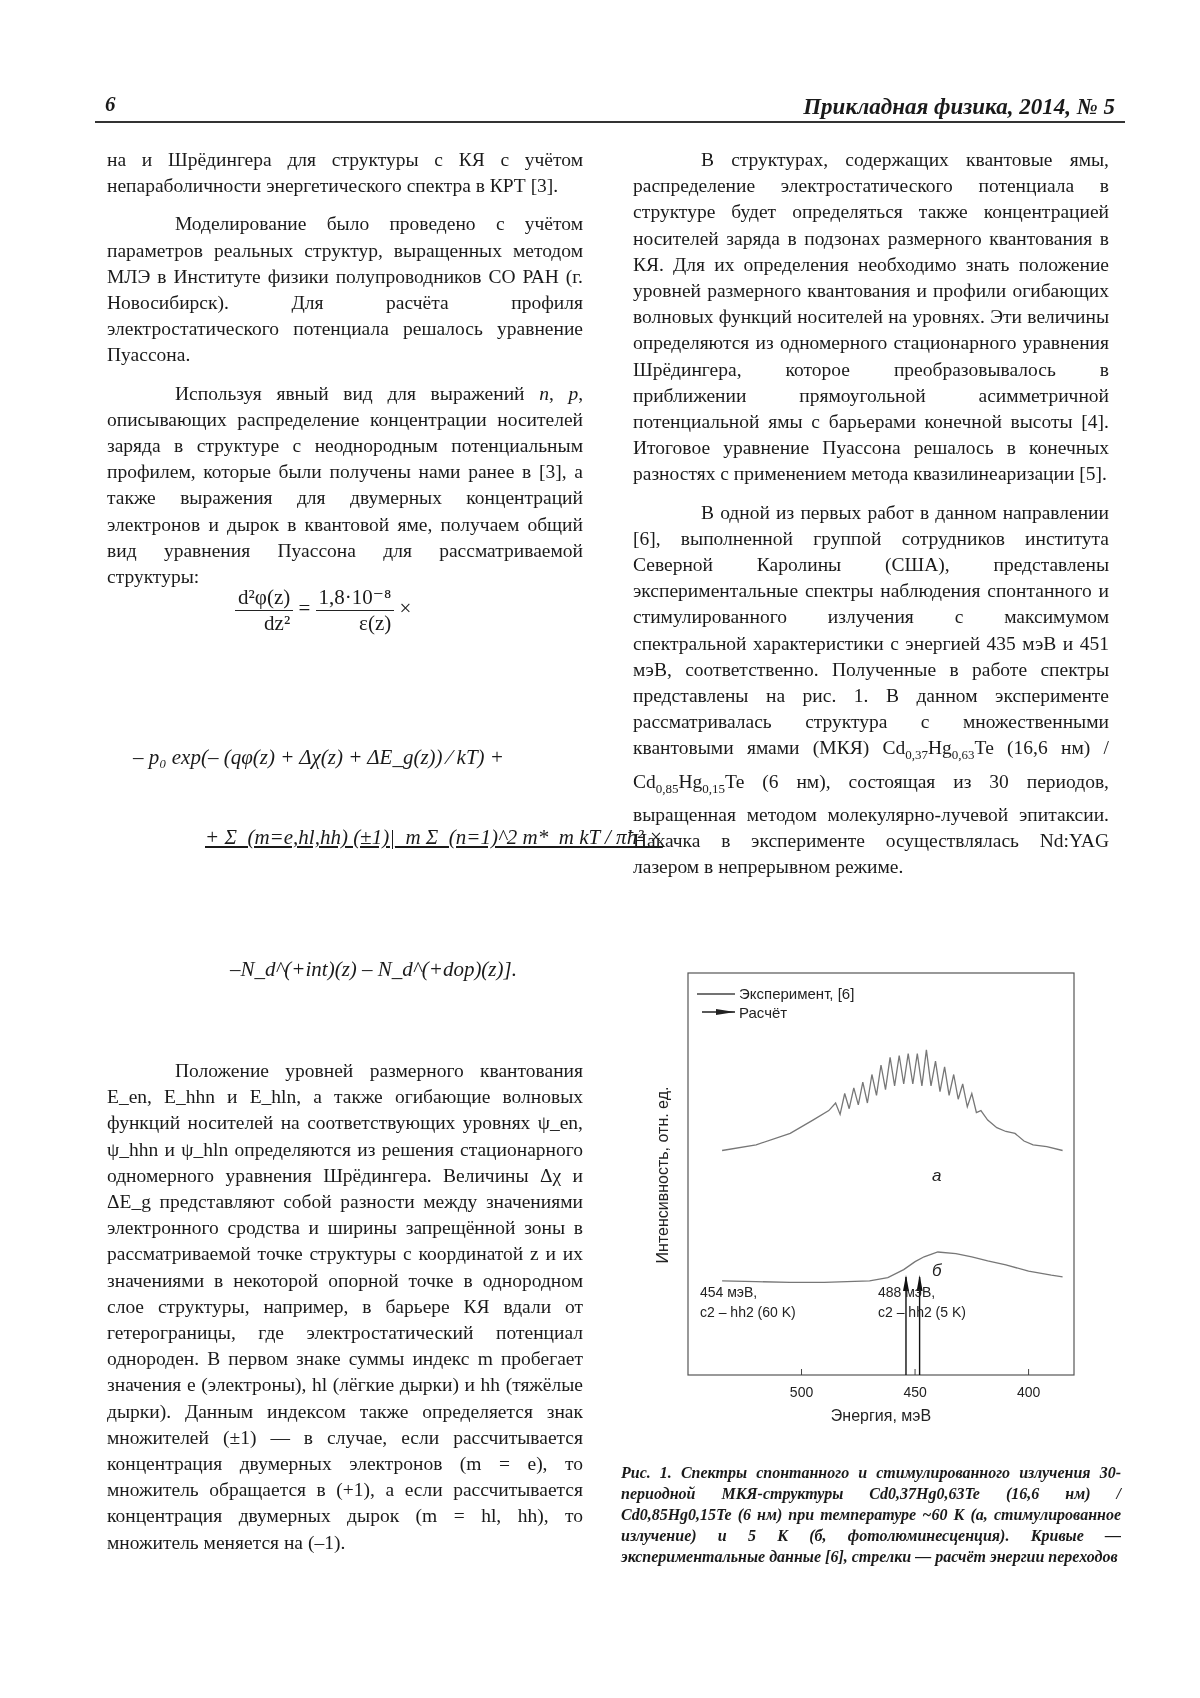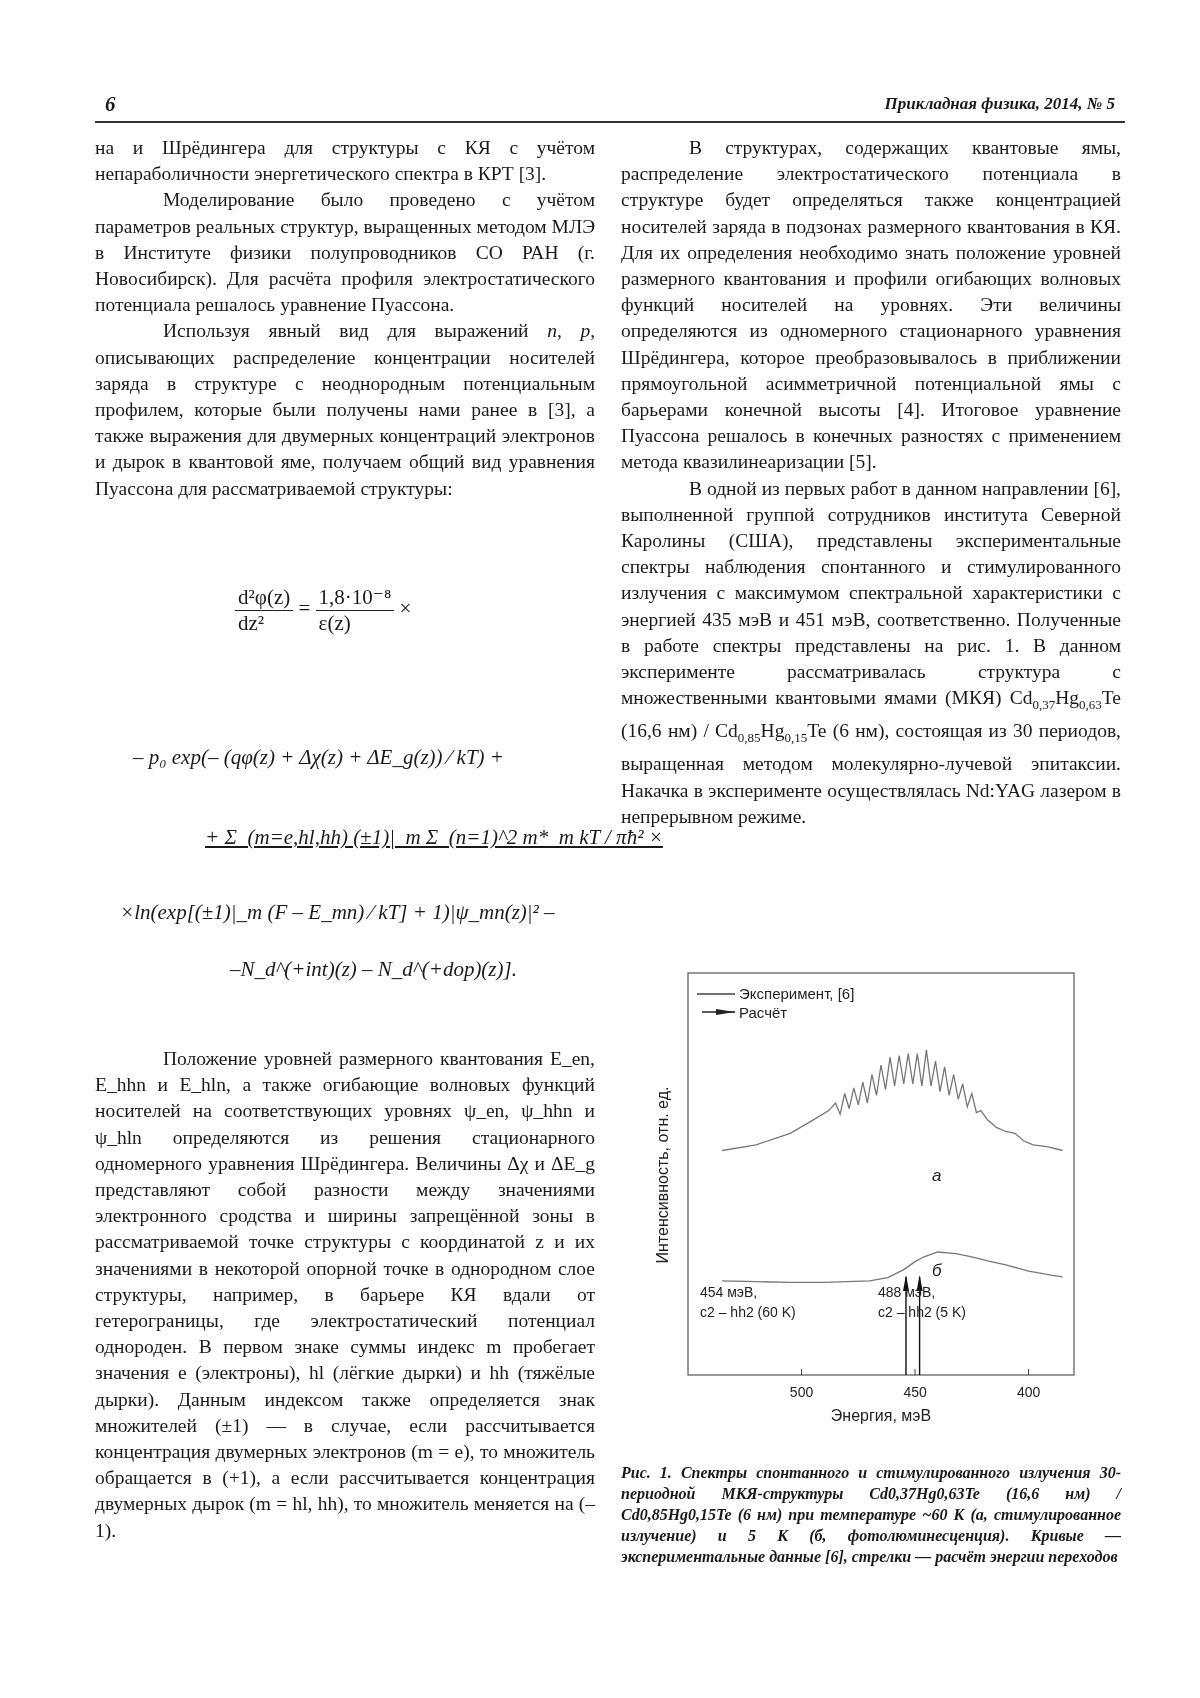--- a/index.html
+++ b/index.html
@@ -1,35 +1,35 @@
 <!DOCTYPE html>
 <html><head>
 <meta charset="utf-8">
 <style>
   html, body { margin: 0; padding: 0; background: #ffffff; }
   body { width: 1200px; height: 1698px; position: relative; overflow: hidden;
          font-family: "Liberation Serif", "DejaVu Serif", serif; color: #1a1a1a; }
   .header { position: absolute; left: 95px; top: 88px; width: 1030px; height: 32px; }
   .page-num { position: absolute; left: 10px; top: 4px; font-size: 21px; font-style: italic; font-weight: bold; }
-  .journal { position: absolute; right: 10px; top: 6px; font-size: 17px; font-style: italic; font-weight: bold; }
+  .journal { position: absolute; right: 10px; top: 6px; font-size: 23px; font-style: italic; font-weight: bold; }
   .rule { position: absolute; left: 95px; top: 121px; width: 1030px; height: 2px; background: #333; }
 
   .col { position: absolute; top: 135px; width: 500px; font-size: 19.5px; line-height: 26.2px; text-align: justify; }
   .col-left { left: 95px; }
   .col-right { left: 621px; }
-  .col p { margin: 0; }
+  .col p { margin: 12px; }
   .indent { text-indent: 68px; }
   .i { font-style: italic; }
   sub.s { font-size: 13px; }
   .section-title { text-align: center; font-weight: bold; margin: 36px 0 10px 0 !important; text-indent: 0; }
 
   .formula { position: absolute; left: 95px; top: 585px; width: 500px; height: 430px;
              font-family: "Liberation Serif", "DejaVu Serif", serif; font-size: 21px; }
   .fline { position: absolute; white-space: nowrap; }
-  .frac { display: inline-block; vertical-align: middle; text-align: left; }
+  .frac { display: inline-block; vertical-align: middle; text-align: right; }
   .frac .num { display: block; border-bottom: 1.5px solid #222; padding: 0 3px; }
   .frac .den { display: block; padding: 0 3px; }
 
   .figure { position: absolute; left: 640px; top: 965px; width: 460px; height: 485px; }
   .caption { position: absolute; left: 621px; top: 1462px; width: 500px; font-size: 16px; line-height: 21px;
              font-style: italic; font-weight: bold; text-align: justify; }
   svg text { font-family: "Liberation Sans", "DejaVu Sans", sans-serif; }
 </style>
 </head>
 <body>
@@ -54,21 +54,20 @@
     </span>
     <span>=</span>
     <span class="frac">
       <span class="num">1,8·10⁻⁸</span>
       <span class="den">ε(z)</span>
     </span>
     <span>×</span>
   </div>
   <div class="fline" style="left:38px; top:160px; font-style:italic;">– p₀ exp(– (qφ(z) + Δχ(z) + ΔE_g(z)) ⁄ kT) +</div>
   <div class="fline" style="left:110px; top:240px; font-style:italic;text-decoration:underline;">+ Σ_(m=e,hl,hh) (±1)|_m Σ_(n=1)^2 m*_m kT / πħ² ×</div>
-  <div class="fline" style="left:25px; top:315px; font-style:italic;">×ln(exp[(±1)|_m (F – E_mn) ⁄ kT] + 1)|ψ_mn(z)|² –</div>
   <div class="fline" style="left:135px; top:372px; font-style:italic;">–N_d^(+int)(z) – N_d^(+dop)(z)].</div>
 </div>
 
 <div class="col col-left" style="top:1046px;">
   <p class="indent">Положение уровней размерного квантования E_en, E_hhn и E_hln, а также огибающие волновых функций носителей на соответствующих уровнях ψ_en, ψ_hhn и ψ_hln определяются из решения стационарного одномерного уравнения Шрёдингера. Величины Δχ и ΔE_g представляют собой разности между значениями электронного сродства и ширины запрещённой зоны в рассматриваемой точке структуры с координатой z и их значениями в некоторой опорной точке в однородном слое структуры, например, в барьере КЯ вдали от гетерограницы, где электростатический потенциал однороден. В первом знаке суммы индекс m пробегает значения e (электроны), hl (лёгкие дырки) и hh (тяжёлые дырки). Данным индексом также определяется знак множителей (±1) — в случае, если рассчитывается концентрация двумерных электронов (m = e), то множитель обращается в (+1), а если рассчитывается концентрация двумерных дырок (m = hl, hh), то множитель меняется на (–1).</p>
 </div>
 
 <div class="col col-right">
   <p class="indent">В структурах, содержащих квантовые ямы, распределение электростатического потенциала в структуре будет определяться также концентрацией носителей заряда в подзонах размерного квантования в КЯ. Для их определения необходимо знать положение уровней размерного квантования и профили огибающих волновых функций носителей на уровнях. Эти величины определяются из одномерного стационарного уравнения Шрёдингера, которое преобразовывалось в приближении прямоугольной асимметричной потенциальной ямы с барьерами конечной высоты [4]. Итоговое уравнение Пуассона решалось в конечных разностях с применением метода квазилинеаризации [5].</p>
   <p class="indent"><span>В одной из первых работ в данном направлении [6], выполненной группой сотрудников института Северной Каролины (США), представлены экспериментальные спектры наблюдения спонтанного и стимулированного излучения с максимумом спектральной характеристики с энергией 435 мэВ и 451 мэВ, соответственно. Полученные в работе спектры представлены на рис. 1. В данном эксперименте рассматривалась структура с множественными квантовыми ямами (МКЯ) Cd</span><sub class="s">0,37</sub><span>Hg</span><sub class="s">0,63</sub><span>Te (16,6 нм) / Cd</span><sub class="s">0,85</sub><span>Hg</span><sub class="s">0,15</sub><span>Te (6 нм), состоящая из 30 периодов, выращенная методом молекулярно-лучевой эпитаксии. Накачка в эксперименте осуществлялась Nd:YAG лазером в непрерывном режиме.</span></p>

